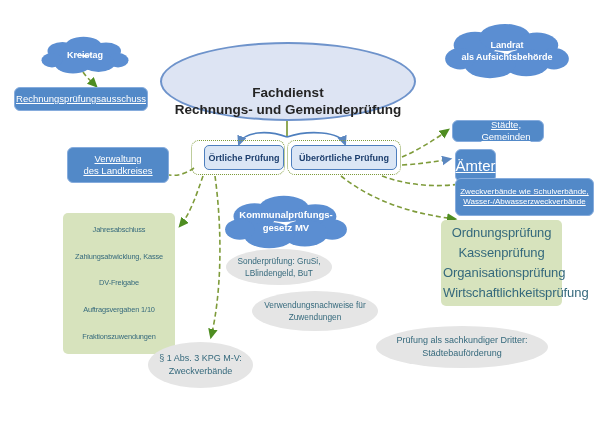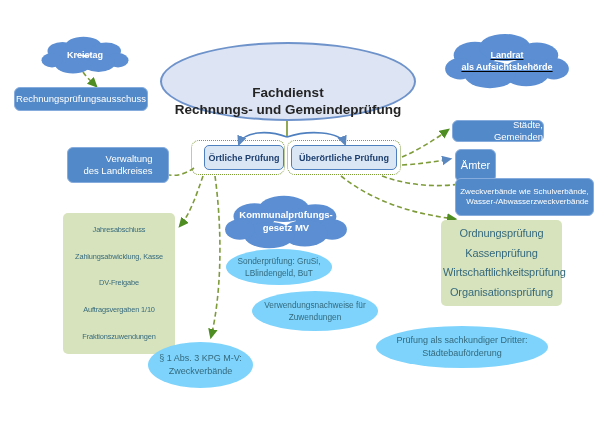--- a/index.html
+++ b/index.html
@@ -6,21 +6,21 @@
   body{width:600px;height:424px;font-family:"Liberation Sans",sans-serif;}
   .canvas{position:relative;width:600px;height:424px;background:#ffffff;overflow:hidden;}
   .abs{position:absolute;box-sizing:border-box;}
   .pre{white-space:pre-line;}
 
   
   .arrows{position:absolute;left:0;top:0;width:600px;height:424px;z-index:1;}
 
   
   .bluebox{background:#5289c8;border:1.5px solid #86acdd;border-radius:6px;color:#fff;
-    display:flex;align-items:center;justify-content:center;text-align:right;z-index:2;line-height:1.3;}
+    display:flex;align-items:center;justify-content:center;text-align:center;z-index:2;line-height:1.3;text-decoration:underline;}
 
   
   .cloud{z-index:2;}
   .cloud svg{position:absolute;left:0;top:0;width:100%;height:100%;overflow:visible;}
   .cloud .txt{position:relative;z-index:1;width:100%;height:100%;display:flex;align-items:center;
     justify-content:center;text-align:center;color:#fff;font-weight:bold;line-height:1.35;}
 
   
   .mainellipse{background:#dde4f3;border:2.5px solid #6e93cb;border-radius:50%;color:#242424;
     display:flex;align-items:flex-end;justify-content:center;text-align:center;font-weight:bold;
@@ -31,24 +31,24 @@
     justify-content:center;z-index:2;}
   .procbox{background:#dbe6f5;border:1.4px solid #4e7fbe;border-radius:5px;color:#1d3f6e;
     font-weight:bold;font-size:9px;display:flex;align-items:center;justify-content:center;
     text-align:center;}
 
   
   .panel{background:#d7e3bd;border-radius:5px;color:#35697c;display:flex;flex-direction:column;
     justify-content:space-around;text-align:center;z-index:2;padding:4px 2px;}
   .panel .item{white-space:pre-line;line-height:1.35;}
   .panel-left{font-size:7.4px;letter-spacing:-0.15px;}
-  .panel-right{font-size:11px;letter-spacing:-0.1px;}
-
-  
-  .gellipse{background:#7dd3fc;border-radius:50%;color:#35697c;display:flex;align-items:center;
+  .panel-right{font-size:13px;letter-spacing:-0.1px;justify-content:space-between;}
+
+  
+  .gellipse{background:#e5e5e5;border-radius:50%;color:#35697c;display:flex;align-items:center;
     justify-content:center;text-align:center;line-height:1.45;z-index:2;}
 </style>
 </head>
 <body>
 
 <div class="canvas">
 
   <svg class="arrows" viewBox="0 0 600 424">
     <defs>
       <marker id="mGreen" markerWidth="8" markerHeight="8" refX="5" refY="3" orient="auto">
@@ -103,21 +103,21 @@
     <span class="pre">Rechnungsprüfungsausschuss</span>
   </div>
 
   <div class="abs mainellipse" style="left:160px;top:42px;width:256px;height:79px;">
     <div>
       <div>Fachdienst</div>
       <div>Rechnungs- und Gemeindeprüfung</div>
     </div>
   </div>
 
-  <div class="abs cloud" style="left:443px;top:30px;width:128px;height:62px;text-decoration:underline;">
+  <div class="abs cloud" style="left:443px;top:20px;width:128px;height:62px;">
     <svg viewBox="0 0 120 64" preserveAspectRatio="none">
       <g fill="#5b8ed2">
         <ellipse cx="30" cy="26" rx="20" ry="14"></ellipse>
           <ellipse cx="58" cy="18" rx="24" ry="14"></ellipse>
         <ellipse cx="88" cy="26" rx="20" ry="13"></ellipse>
           <ellipse cx="104" cy="40" rx="14" ry="11"></ellipse>
         <ellipse cx="78" cy="44" rx="22" ry="14"></ellipse>
           <ellipse cx="44" cy="46" rx="24" ry="14"></ellipse>
         <ellipse cx="16" cy="40" rx="14" ry="11"></ellipse>
       </g>
@@ -179,34 +179,34 @@
 
   <div class="abs gellipse" style="left:148px;top:342px;width:105px;height:46px;font-size:9px;">
     <span class="pre">§ 1 Abs. 3 KPG M-V:
 Zweckverbände</span>
   </div>
 
   <div class="abs bluebox" style="left:452px;top:120px;width:92px;height:22px;font-size:9.5px;padding-left:16px;">
     <span>Städte, Gemeinden</span>
   </div>
 
-  <div class="abs bluebox" style="left:455px;top:149px;width:41px;height:33px;font-size:11px;">
+  <div class="abs bluebox" style="left:455px;top:149px;width:41px;height:33px;font-size:15px;">
     <span>Ämter</span>
   </div>
 
   <div class="abs bluebox" style="left:455px;top:178px;width:139px;height:38px;font-size:8px;">
     <span class="pre">Zweckverbände wie Schulverbände,
 Wasser-/Abwasserzweckverbände</span>
   </div>
 
   <div class="abs panel panel-right" style="left:441px;top:220px;width:121px;height:86px;">
     <div class="item">Ordnungsprüfung</div>
     <div class="item">Kassenprüfung</div>
+    <div class="item">Organisationsprüfung</div>
     <div class="item">Wirtschaftlichkeitsprüfung</div>
-    <div class="item">Organisationsprüfung</div>
   </div>
 
   <div class="abs gellipse" style="left:376px;top:326px;width:172px;height:42px;font-size:9px;">
     <span class="pre">Prüfung als sachkundiger Dritter:
 Städtebauförderung</span>
   </div>
 
 </div>
 
 </body></html>

